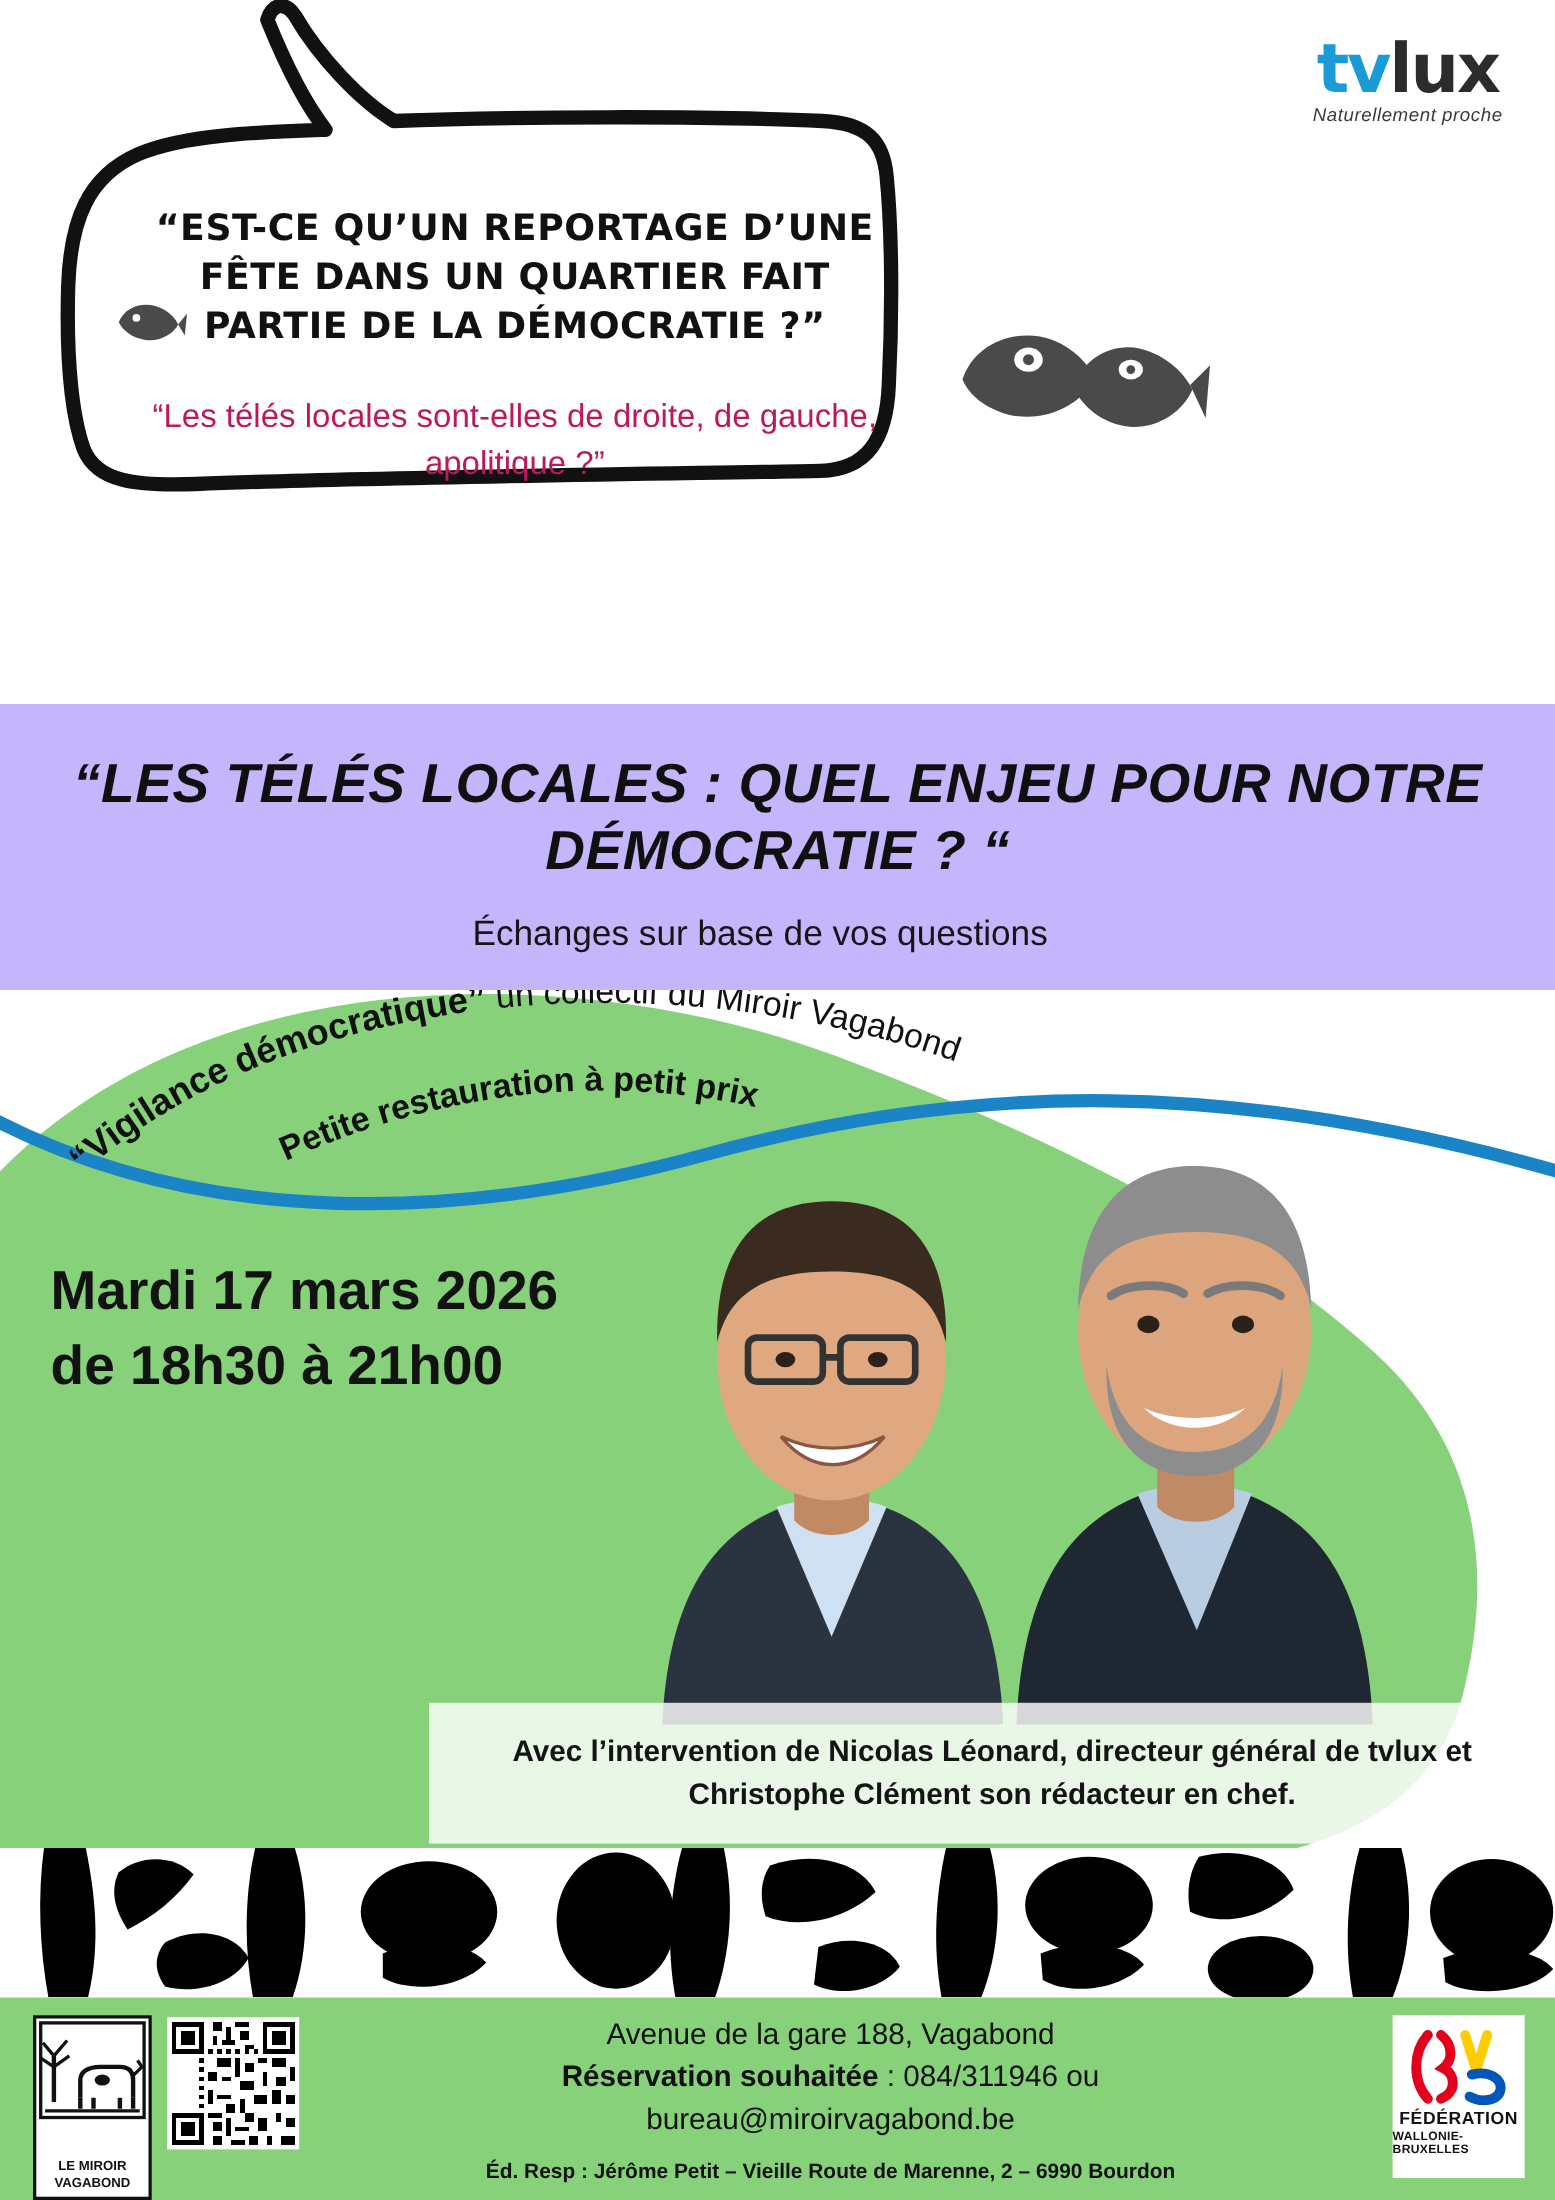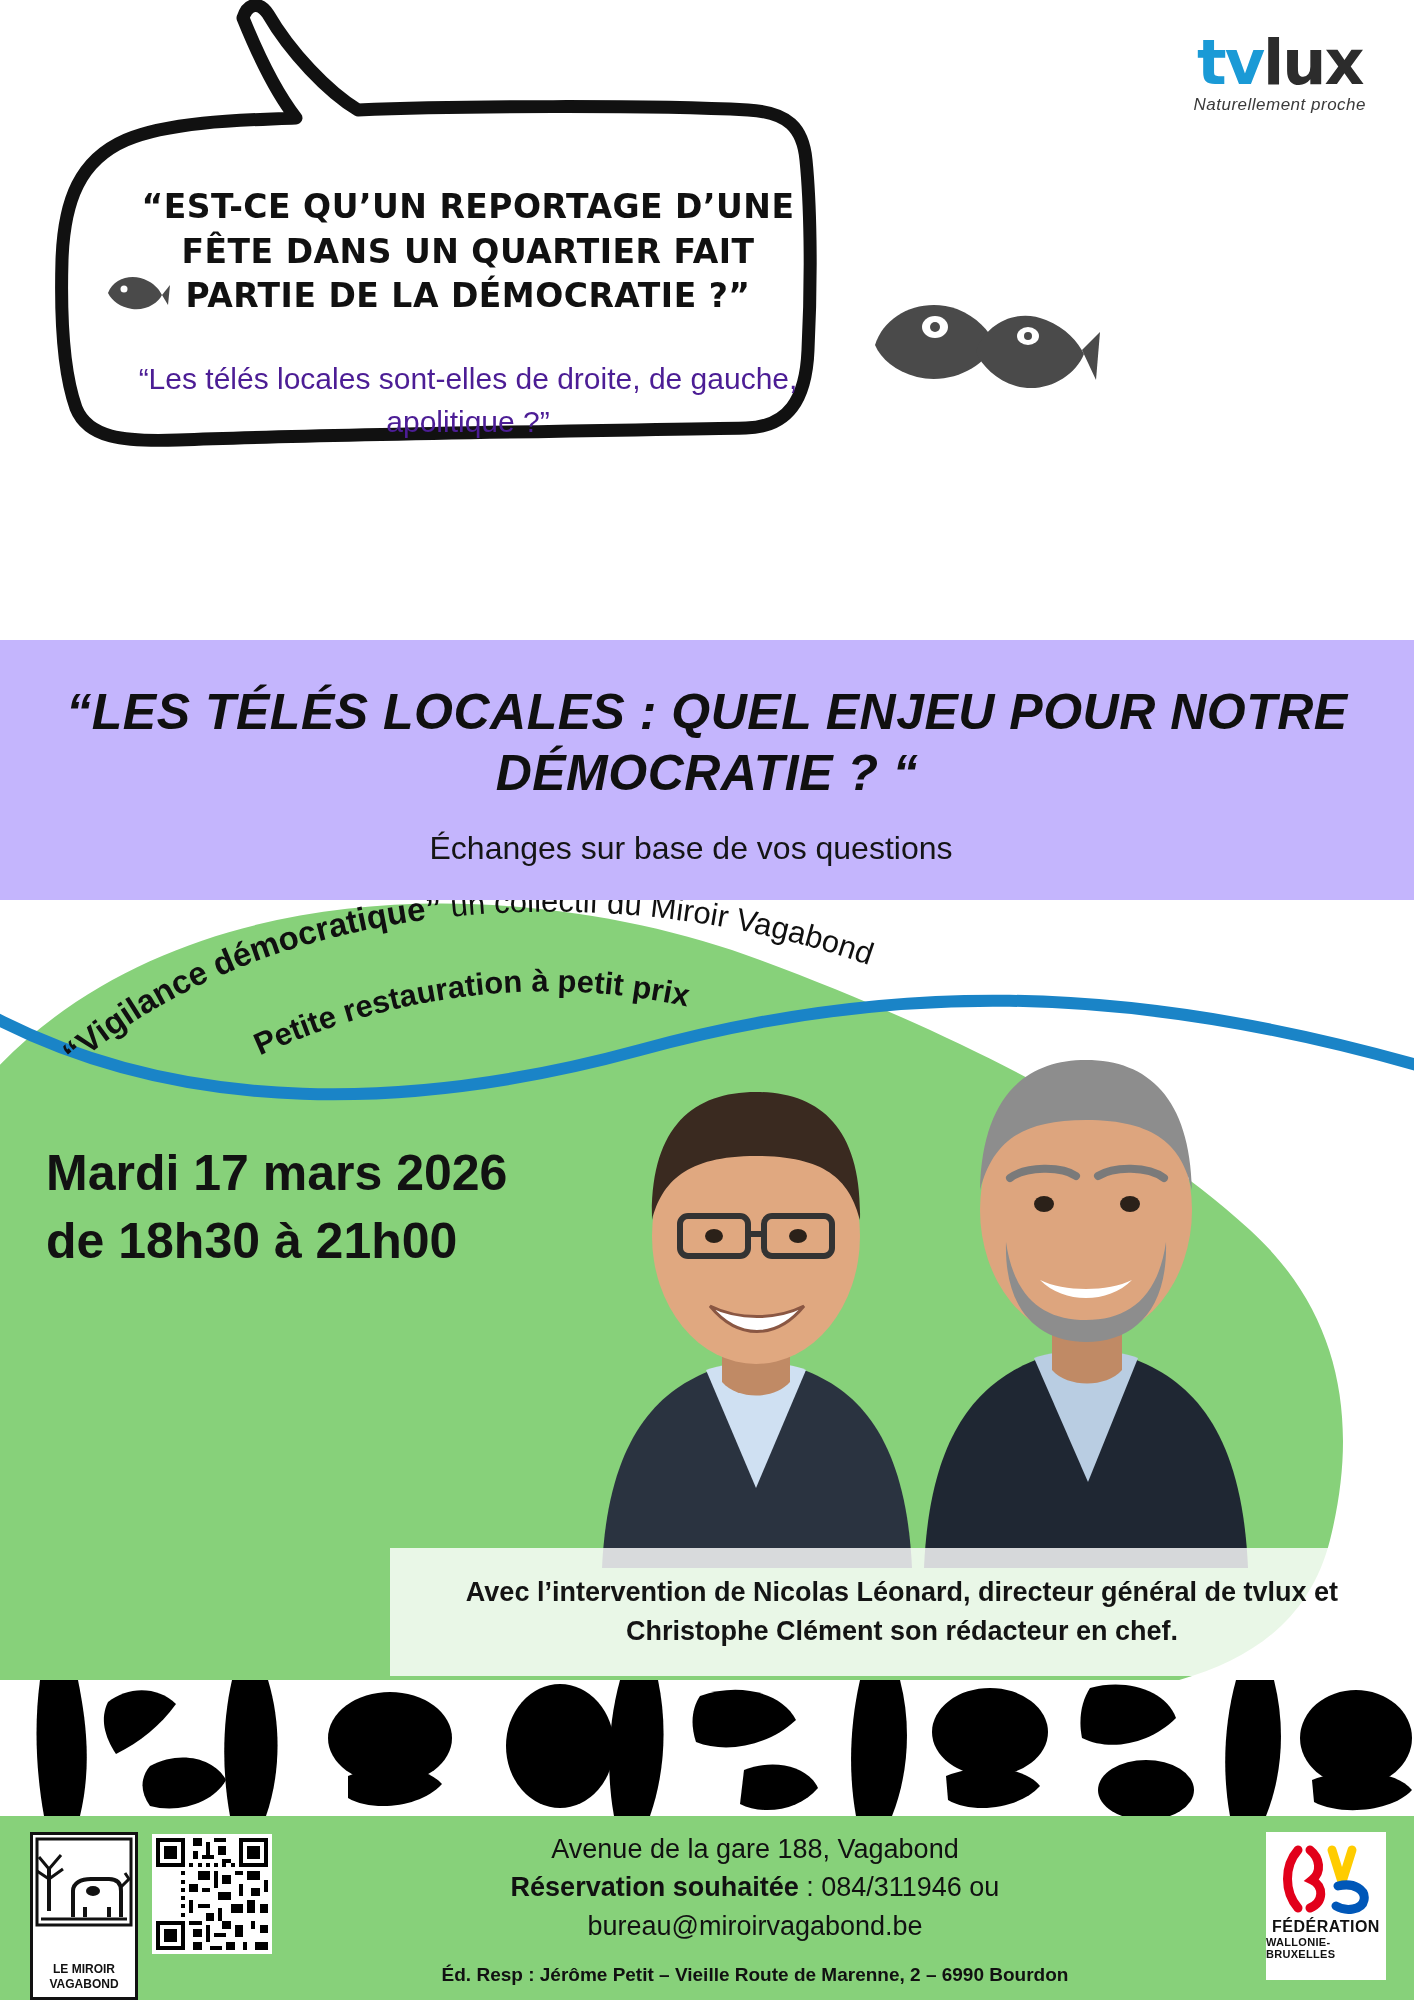--- a/index.html
+++ b/index.html
@@ -81,21 +81,21 @@
     font-size: 33px;
     line-height: 1.35;
     letter-spacing: 0.5px;
     color: #111;
     text-transform: uppercase;
   }
   .bubble-q2 {
     font-family: "Liberation Sans", sans-serif;
     font-size: 30px;
     line-height: 1.45;
-    color: #4c1d95;
+    color: #be185d;
     margin-top: 38px;
   }
 
   
   .fish {
     position: absolute;
     fill: #4a4a4a;
   }
 
   

